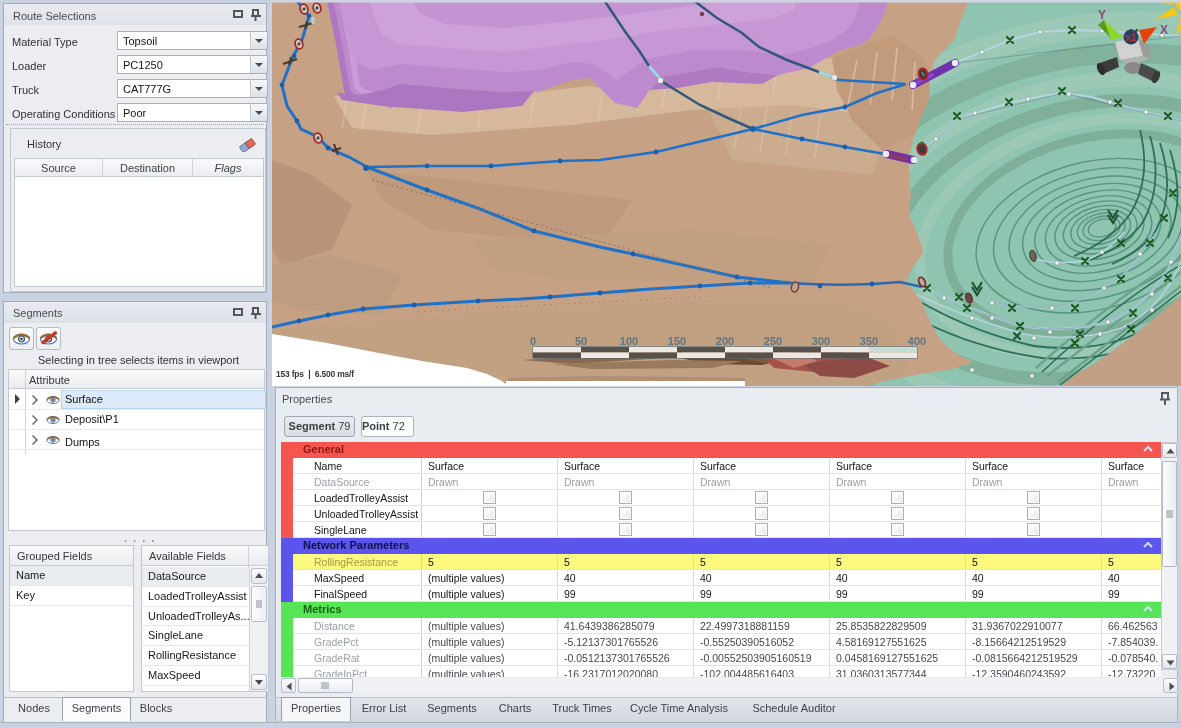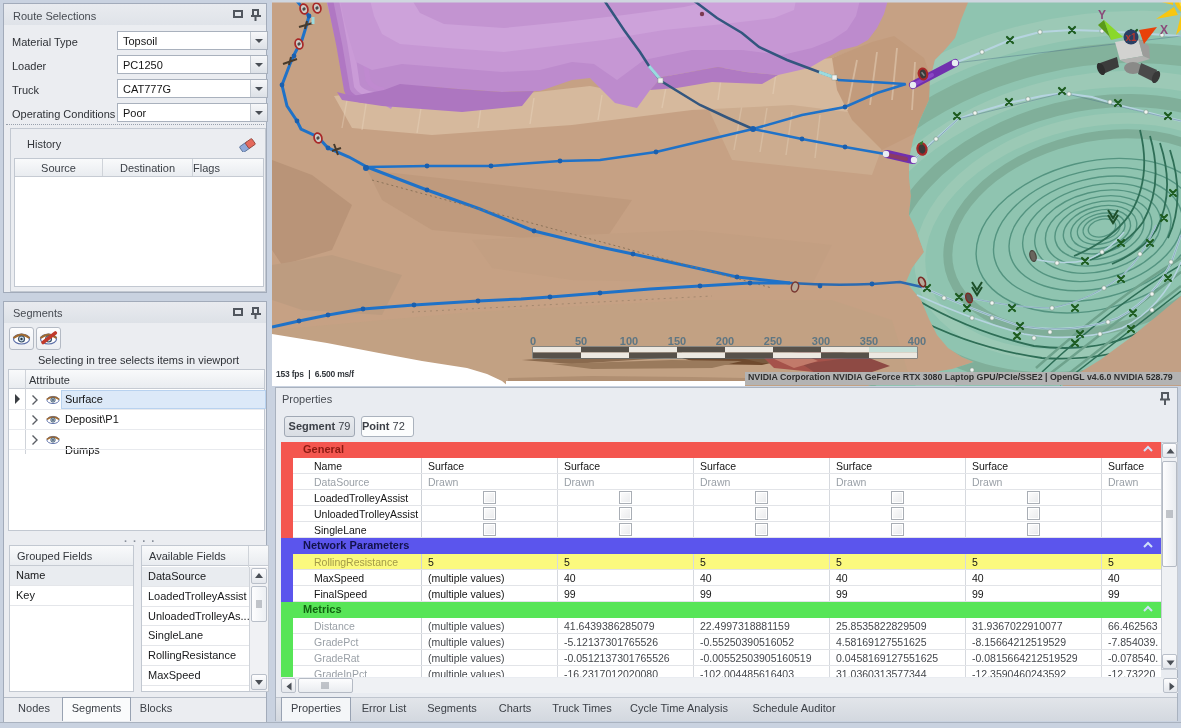--- a/index.html
+++ b/index.html
@@ -77,21 +77,21 @@
     <svg style="position:absolute; right:8px; top:7px;" width="20" height="16" viewBox="0 0 20 16">
       <g transform="rotate(-35 10 8)">
         <rect x="2" y="6" width="9" height="7" rx="1" fill="#8fa8d8" stroke="#51698f" stroke-width="0.8"></rect>
         <rect x="9" y="6" width="8" height="7" rx="1" fill="#e4695c" stroke="#8e4238" stroke-width="0.8"></rect>
       </g>
     </svg>
     <div style="position:absolute; left:3px; top:29px; width:250px; height:129px; background:#fff; border:1px solid #c2c8d1;">
       <div style="display:flex; height:18px; background:linear-gradient(#f9fafb,#e9ecf0); border-bottom:1px solid #c6cbd3;">
         <div style="width:88px; border-right:1px solid #cfd3d9; text-align:center; padding-top:3px;">Source</div>
         <div style="width:90px; border-right:1px solid #cfd3d9; text-align:center; padding-top:3px;">Destination</div>
-        <div style="flex:1; text-align:left; padding-top:3px;">Flags</div>
+        <div style="flex:1; text-align:center; padding-top:3px;font-style:italic;">Flags</div>
       </div>
     </div>
   </div>
 </div>
 
 <div class="panel" style="left:3px; top:301px; width:264px; height:421px; border-bottom:none;">
   <div style="position:absolute; left:0; top:0; right:0; height:21px; background:linear-gradient(#e9ebef,#dde1e7);"></div>
   <div class="ptitle" style="top:5px;">Segments</div>
   <div class="picons" style="top:4px;">
     <svg width="28" height="15" viewBox="0 0 28 15">
@@ -157,21 +157,21 @@
     <div class="treerow" style="position:absolute; left:0; top:60px; width:100%; height:19px;">
       <svg style="position:absolute; left:23px; top:5px;" width="6" height="10" viewBox="0 0 6 10">
           <path d="M0.5 0.5 L5 5 L0.5 9.5" fill="none" stroke="#5a5e64" stroke-width="1.4"></path>
         </svg>
       <svg style="position:absolute; left:36px; top:4px;" width="16" height="11" viewBox="0 0 17 11">
         <ellipse cx="8.5" cy="6" rx="6.5" ry="3.8" fill="#fff" stroke="#5b6ea8" stroke-width="1"></ellipse>
         <path d="M2 5.4 Q8.5 0.5 15 5.4" fill="none" stroke="#a06a30" stroke-width="1.8"></path>
         <circle cx="8.5" cy="6" r="2.3" fill="#cfe0ec" stroke="#3c526b" stroke-width="1"></circle>
         <circle cx="8.5" cy="6" r="0.9" fill="#243646"></circle>
       </svg>
-      <div style="position:absolute; left:56px; top:14px; font-size:11px; color:#111;">Dumps</div>
+      <div style="position:absolute; left:56px; top:6px; font-size:11px; color:#111;">Dumps</div>
     </div>
     <div style="position:absolute; left:0; top:79px; width:100%; height:1px; background:#e8eaee;"></div>
   </div>
   <div style="position:absolute; left:120px; top:230px; color:#878e99; letter-spacing:1.5px; font-size:11px; font-weight:bold;">. . . .</div>
 
   <div class="groupbox" style="left:5px; top:243px; width:125px; height:147px; background:#fff;">
     <div class="lhdr">Grouped Fields</div>
     <div class="listrow" style="background:#e9ecf0;">Name</div>
     <div class="listrow">Key</div>
   </div>
@@ -579,21 +579,20 @@
     </g>
     <circle r="19" fill="#f8c611"></circle>
     <circle cx="-2" cy="3" r="12" fill="#ffdf43"></circle>
   </g>
   
   <rect x="0" y="0" width="909" height="2.5" fill="#cfd6df"></rect>
 </svg>
 
 <div style="position:absolute; left:4px; top:369px; font-size:8.5px; font-weight:bold; color:#33373c; letter-spacing:-0.2px;">153 fps&nbsp; |&nbsp; 6.500 ms/f</div>
 
-<div style="position:absolute; left:473px; top:372px; width:436px; height:13px; background:#b3b3b3; color:#2e2e2e; font-size:8.8px; font-weight:bold; white-space:nowrap; overflow:hidden; padding:0px 0 0 3px;">NVIDIA Corporation NVIDIA GeForce RTX 3080 Laptop GPU/PCIe/SSE2 | OpenGL v4.6.0 NVIDIA 528.79</div>
 </div>
 
 <div class="panel" id="props" style="left:275px; top:387px; width:903px; height:334px; background:#e9ecf1; border-color:#a9b2bf;">
   <div class="ptitle" style="left:6px; top:5px;">Properties</div>
   <svg style="position:absolute; right:7px; top:4px;" width="11" height="14" viewBox="0 0 11 14">
     <g stroke="#555a61" stroke-width="2" fill="none">
         <path d="M2 1 h8 M3 2 v5 M9 2 v5 M1 7.5 h10 M6 8 v5"></path>
       </g>
   </svg>
 

